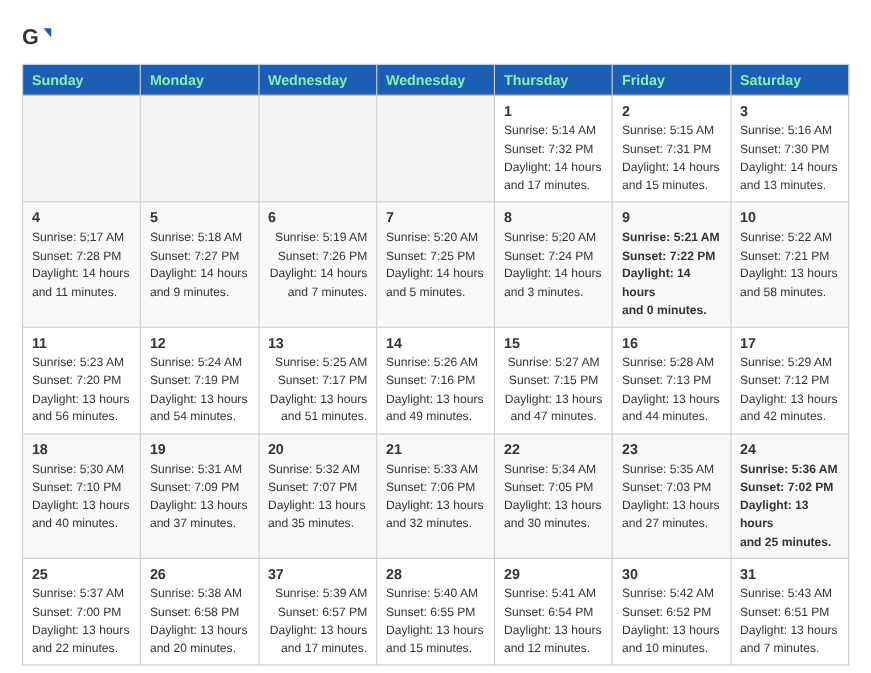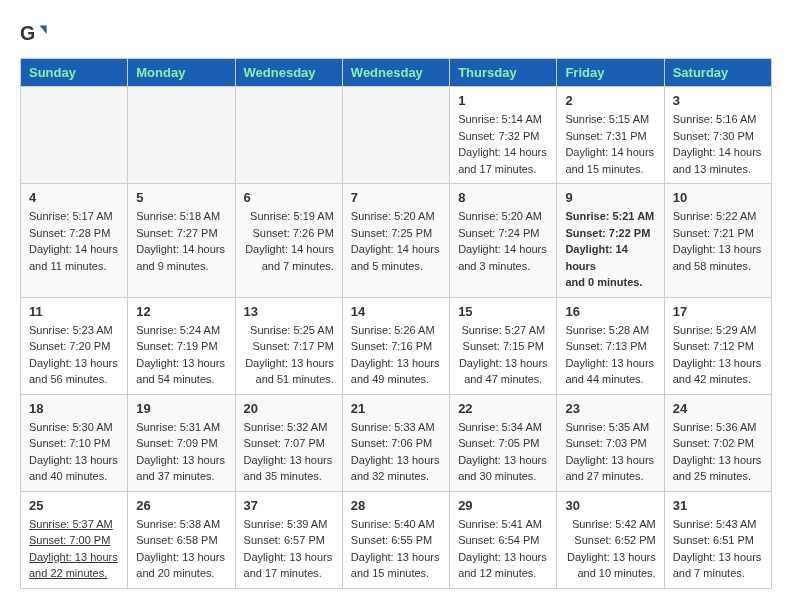--- a/index.html
+++ b/index.html
@@ -276,65 +276,65 @@
         </td>
         <td>
           <div class="day-number">23</div>
           <div class="day-info" style="white-space: pre-line;">Sunrise: 5:35 AM
 Sunset: 7:03 PM
 Daylight: 13 hours
 and 27 minutes.</div>
         </td>
         <td>
           <div class="day-number">24</div>
-          <div class="day-info" style="white-space: pre-line;">Sunrise: 5:36 AM
+          <div class="day-info" style="white-space: pre-line; font-weight: bold;">Sunrise: 5:36 AM
 Sunset: 7:02 PM
 Daylight: 13 hours
 and 25 minutes.</div>
         </td>
       </tr>
       <tr>
         <td>
           <div class="day-number">25</div>
-          <div class="day-info" style="white-space: pre-line; text-decoration: underline;">Sunrise: 5:37 AM
+          <div class="day-info" style="white-space: pre-line;">Sunrise: 5:37 AM
 Sunset: 7:00 PM
 Daylight: 13 hours
 and 22 minutes.</div>
         </td>
         <td>
           <div class="day-number">26</div>
           <div class="day-info" style="white-space: pre-line;">Sunrise: 5:38 AM
 Sunset: 6:58 PM
 Daylight: 13 hours
 and 20 minutes.</div>
         </td>
         <td>
           <div class="day-number">37</div>
-          <div class="day-info" style="white-space: pre-line;">Sunrise: 5:39 AM
+          <div class="day-info" style="white-space: pre-line; text-align: right;">Sunrise: 5:39 AM
 Sunset: 6:57 PM
 Daylight: 13 hours
 and 17 minutes.</div>
         </td>
         <td>
           <div class="day-number">28</div>
           <div class="day-info" style="white-space: pre-line;">Sunrise: 5:40 AM
 Sunset: 6:55 PM
 Daylight: 13 hours
 and 15 minutes.</div>
         </td>
         <td>
           <div class="day-number">29</div>
           <div class="day-info" style="white-space: pre-line;">Sunrise: 5:41 AM
 Sunset: 6:54 PM
 Daylight: 13 hours
 and 12 minutes.</div>
         </td>
         <td>
           <div class="day-number">30</div>
-          <div class="day-info" style="white-space: pre-line; text-align: right;">Sunrise: 5:42 AM
+          <div class="day-info" style="white-space: pre-line;">Sunrise: 5:42 AM
 Sunset: 6:52 PM
 Daylight: 13 hours
 and 10 minutes.</div>
         </td>
         <td>
           <div class="day-number">31</div>
           <div class="day-info" style="white-space: pre-line;">Sunrise: 5:43 AM
 Sunset: 6:51 PM
 Daylight: 13 hours
 and 7 minutes.</div>

